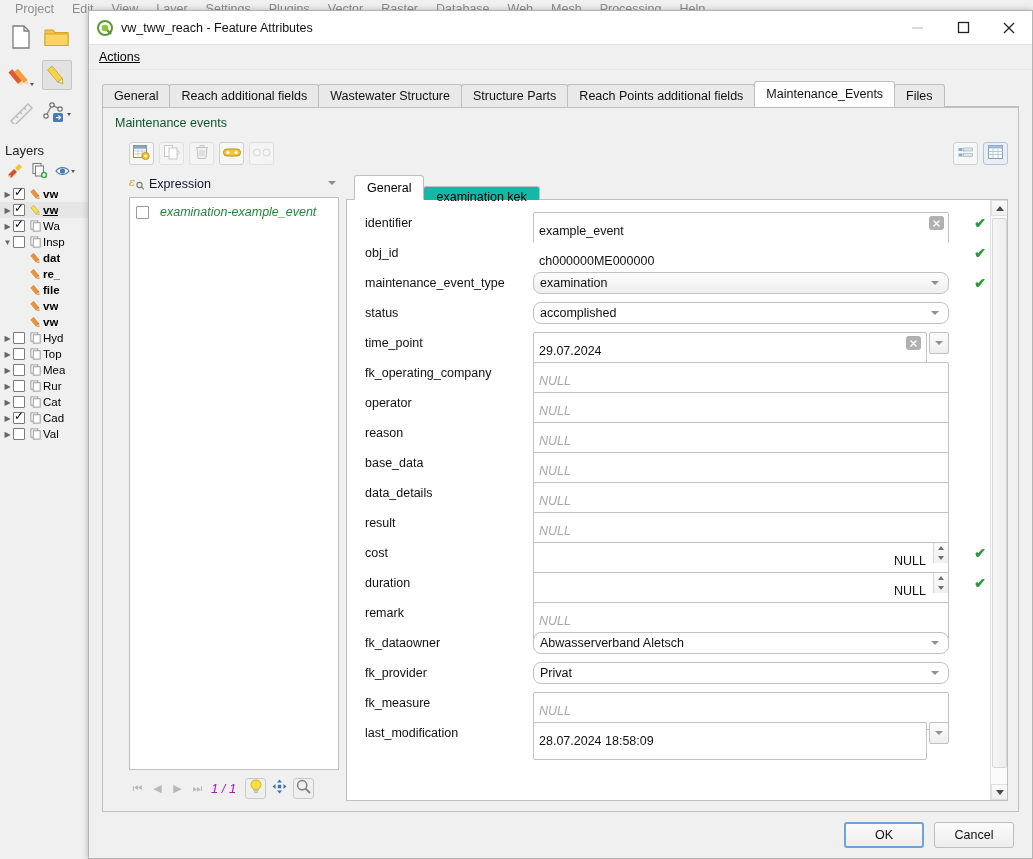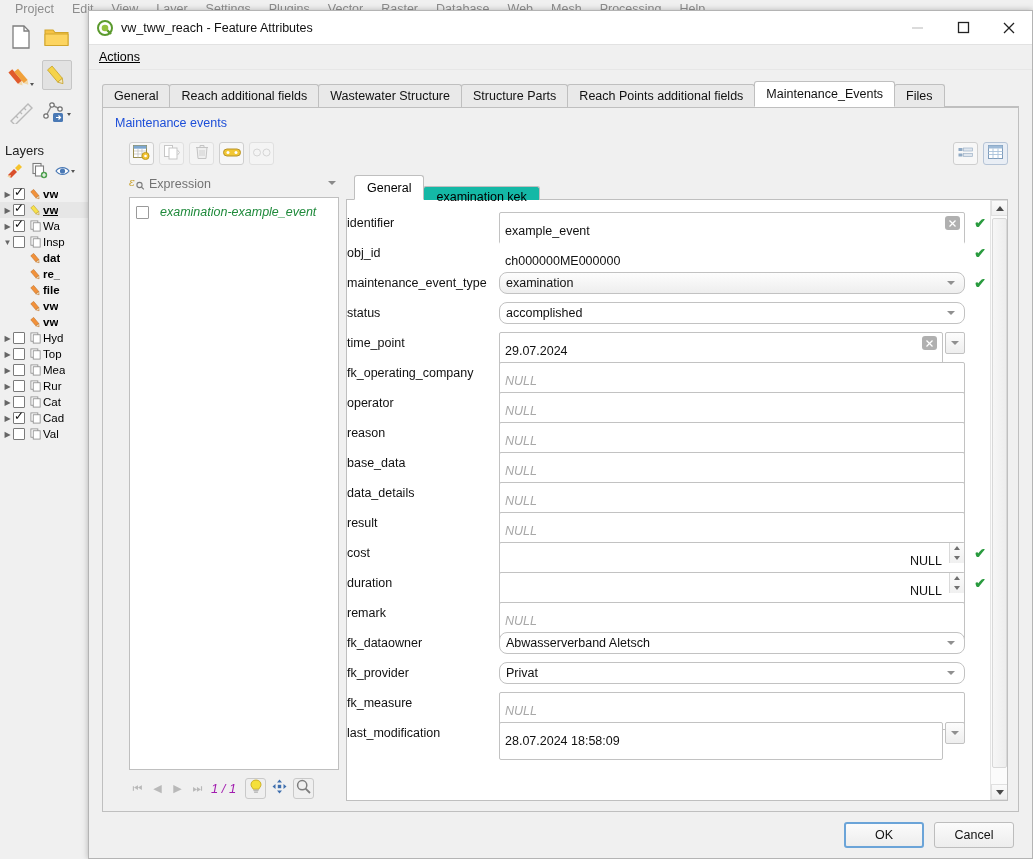--- a/index.html
+++ b/index.html
@@ -119,21 +119,21 @@
     border-bottom: 1px solid #fff;
   }
 
   
   #tab-panel {
     margin: 0 13px; background: #f0f0f0; border: 1px solid #bfbfbf;
     flex: 1 1 auto; position: relative; overflow: hidden;
   }
 
   #section-label {
-    position: absolute; left: 12px; top: 8px; font-size: 12.5px; color: #1d4ed8;
+    position: absolute; left: 12px; top: 8px; font-size: 12.5px; color: #14532d;
   }
 
   #mini-toolbar {
     position: absolute; left: 26px; top: 34px; display: flex; gap: 5px;
   }
   .mt-btn {
     width: 25px; height: 23px; border: 1px solid #cfcfcf; background: #f7f7f7;
     border-radius: 3px; display: flex; align-items: center; justify-content: center;
   }
   .mt-btn.dis { border-color: #e0e0e0; background: #f4f4f4; }
@@ -149,21 +149,21 @@
 
   
   #left-col {
     position: absolute; left: 26px; top: 66px; width: 210px; bottom: 10px;
     display: flex; flex-direction: column;
   }
   #expr-row {
     height: 20px; display: flex; align-items: center; gap: 4px;
     font-size: 12.5px; position: relative;
   }
-  #expr-label { color: #737373; }
+  #expr-label { color: #0f172a; }
   #expr-caret {
     position: absolute; right: 3px; top: 7px;
     width: 0; height: 0; border-left: 4px solid transparent;
     border-right: 4px solid transparent; border-top: 4px solid #8a8a8a;
   }
   #feature-list {
     flex: 1 1 auto; background: #fff; border: 1px solid #bfbfbf; margin-top: 3px;
     padding: 5px 0 0 0; overflow: hidden; text-align: right;
   }
   .feat-item { display: flex; align-items: center; height: 18px; padding-left: 6px; }
@@ -207,21 +207,21 @@
   }
   #form-box {
     position: absolute; left: 0; top: 25px; right: 0; bottom: 0;
     background: #ffffff; border: 1px solid #bfbfbf; overflow: hidden;
   }
   #form-scroll-area {
     position: absolute; left: 0; top: 0; right: 18px; bottom: 0;
     padding: 8px 0 0 0;
   }
   .frow {
-    display: flex; align-items: center; height: 30px; 
+    display: flex; align-items: center; height: 30px; padding-left: 18px; gap: 16px;
   }
   .flabel {
     width: 152px; flex: 0 0 152px; font-size: 12.5px; color: #111;
   }
   .fctl { flex: 1 1 auto; position: relative; height: 22px; margin-right: 6px; }
 
   .inp {
     width: 100%; height: 38px; border: 1px solid #c2c2c2; background: #fff;
     font-family: "Liberation Sans", sans-serif; font-size: 12.5px;
     padding: 0 24px 0 5px; border-radius: 2px; color: #111; outline: none;

